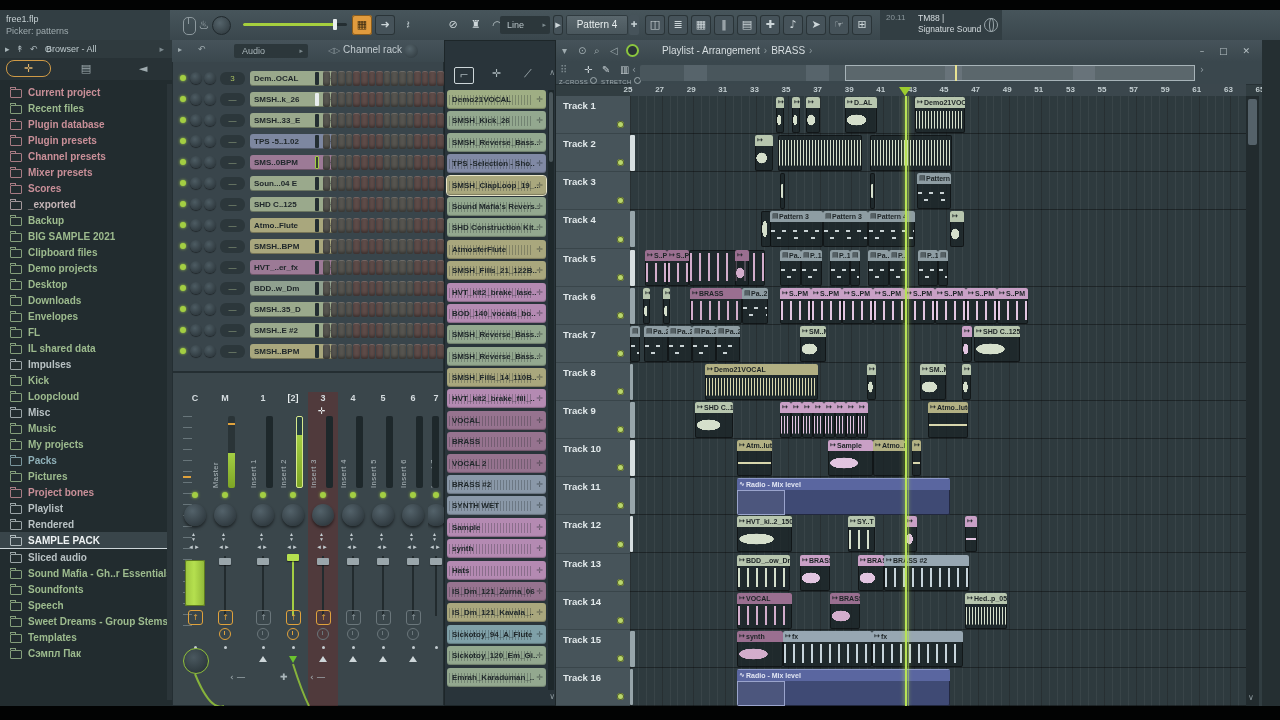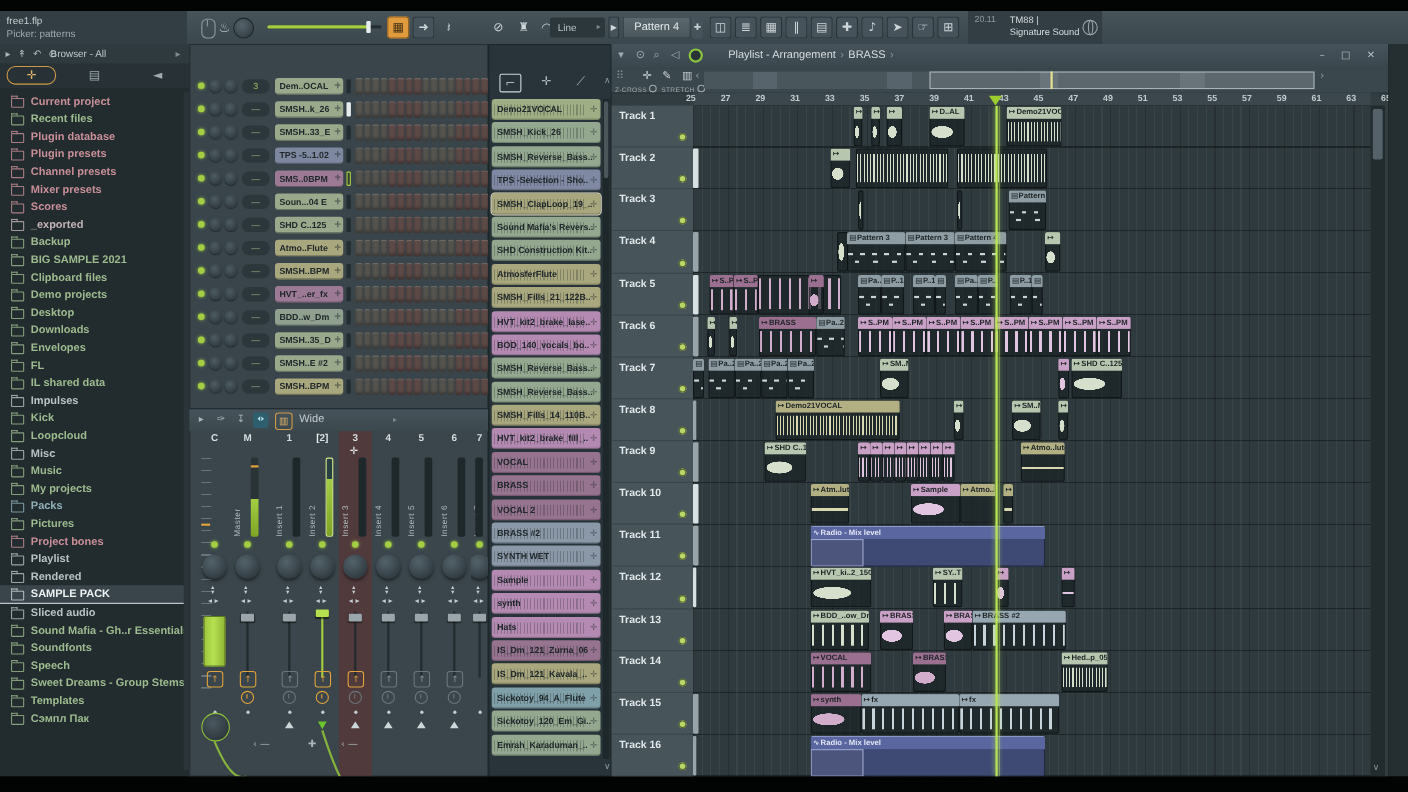--- a/index.html
+++ b/index.html
@@ -70,21 +70,21 @@
   #ch-knob{position:absolute;right:26px;top:4px;width:14px;height:14px;border-radius:50%;
     background:radial-gradient(circle at 40% 35%,#55646b,#2b353a);}
   #channel-list{position:absolute;left:0;top:28px;width:100%;}
   .ch-row{height:21px;position:relative;}
   .led{position:absolute;left:8px;top:7px;width:6px;height:6px;border-radius:50%;background:#a3ce43;
     box-shadow:0 0 3px #a3ce43;}
   .knob{position:absolute;top:4px;width:12px;height:12px;border-radius:50%;
     background:radial-gradient(circle at 40% 35%,#4d5c63,#262f34);box-shadow:0 1px 1px rgba(0,0,0,.4);}
   .ch-box{position:absolute;left:48px;top:4px;width:25px;height:13px;background:#2c373b;border-radius:6px;
     color:#97a885;font-size:8px;line-height:13px;text-align:center;}
-  .ch-name{position:absolute;left:78px;top:3px;width:62px;height:15px;border-radius:3px;
+  .ch-name{position:absolute;left:78px;top:3px;width:86px;height:15px;border-radius:3px;
     font-size:8px;font-weight:bold;color:#20282b;line-height:15px;padding-left:4px;box-sizing:border-box;
     white-space:nowrap;overflow:hidden;box-shadow:inset 0 -1px 0 rgba(0,0,0,.3);}
   .ch-name .mv2{position:absolute;right:2px;opacity:.55;font-size:7px;}
   .ch-mute{position:absolute;left:143px;top:4px;width:4px;height:13px;background:#242e32;border-radius:1px;}
   .ch-mute.w{background:#e8edee;}
   .ch-mute.g{background:#36412f;border:1px solid #a3ce43;box-sizing:border-box;}
   .steps{position:absolute;left:151px;top:3px;display:flex;gap:1px;}
   .cell{width:6.6px;height:15px;border-radius:2px;box-shadow:inset 0 1px 0 rgba(255,255,255,.15), inset 0 -2px 3px rgba(0,0,0,.35);}
   .cell.a{background:#56544f;}
   .cell.b{background:#5e4b48;}
@@ -440,20 +440,33 @@
       </div>
       <div class="b-item">
         <div class="f-ic" style="color: rgb(157, 187, 142);"></div>
         <span style="color: rgb(157, 187, 142);">Сэмпл Пак</span>
       </div>
     </div>
   <div id="browser-scroll"></div>
 </div>
 
 <div id="chrack">
+  <div id="ch-hdr">
+    <span class="g" data-g="▸" style="position:absolute;left:6px;top:5px;color:#9fabaf;font-size:8px;"></span>
+    <span class="g" data-g="↶" style="position:absolute;left:26px;top:4px;color:#9fabaf;font-size:9px;"></span>
+    <div id="ch-filter">
+      <span>Audio</span>
+      <span class="g" data-g="▸" style="position:absolute;right:5px;color:#7d8a8f;font-size:7px;"></span>
+    </div>
+    <div id="ch-title">
+      <span class="g" data-g="◁▷" style="color:#8d999e;font-size:8px;"></span>
+      <span>Channel rack</span>
+    </div>
+    <div id="ch-knob"></div>
+  </div>
   <div id="channel-list">
       <div class="ch-row">
         <div class="led"></div>
         <div class="knob" style="left: 18px;"></div>
         <div class="knob" style="left: 32px;"></div>
         <div class="ch-box" style="color: rgb(168, 192, 96);">3</div>
         <div class="ch-name" style="background: rgb(154, 169, 140);">Dem..OCAL<span class="mv2 g" data-g="✛"></span></div>
         <div class="ch-mute"></div>
         <div class="steps">
           <div class="cell a"></div>
@@ -809,29 +822,20 @@
           <div class="cell b"></div>
           <div class="cell b"></div>
           <div class="cell b"></div>
           <div class="cell b"></div>
         </div>
       </div>
     </div>
 </div>
 
 <div id="mixer">
-  <div id="mx-hdr">
-    <span class="mx-hic g" data-g="▸" style="left:4px;"></span>
-    <span class="mx-hic g" data-g="✑" style="left:22px;"></span>
-    <span class="mx-hic g" data-g="↧" style="left:40px;"></span>
-    <span class="mx-hic g" id="mx-link" data-g="⏴⏵" style="left:58px;font-size:6px;"></span>
-    <span class="mx-hic g" id="mx-wideic" data-g="▥" style="left:78px;"></span>
-    <span id="mx-wide">Wide</span>
-    <span class="mx-hic g" data-g="▸" style="left:180px;color:#7d8a8f;font-size:7px;"></span>
-  </div>
   <div id="mixer-strips">
       <div class="strip" style="left: 8px;">
         <div class="num">C</div>
         <div class="m-name"></div>
         <div class="m-scale"></div>
         <div class="m-led"></div>
         <div class="m-knob"></div>
         <div class="m-ud" style="white-space: pre;">▲
 ▼</div>
         <div class="m-pan">◄►</div>

